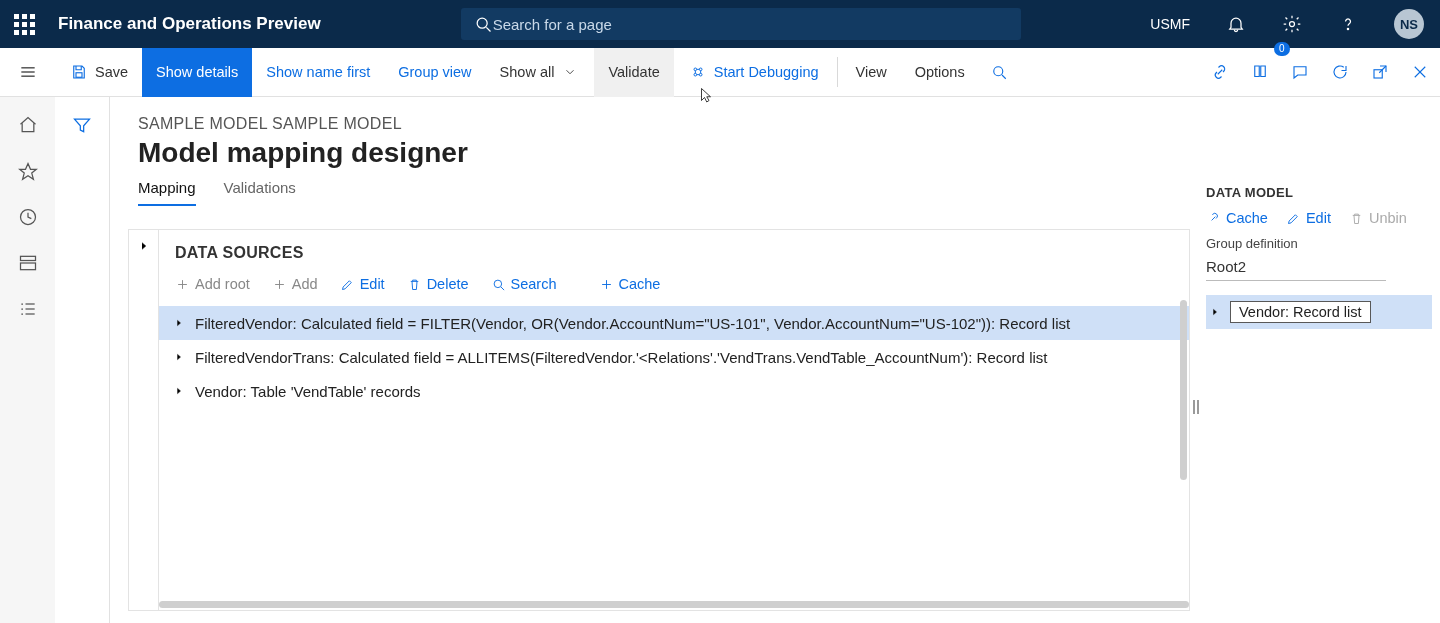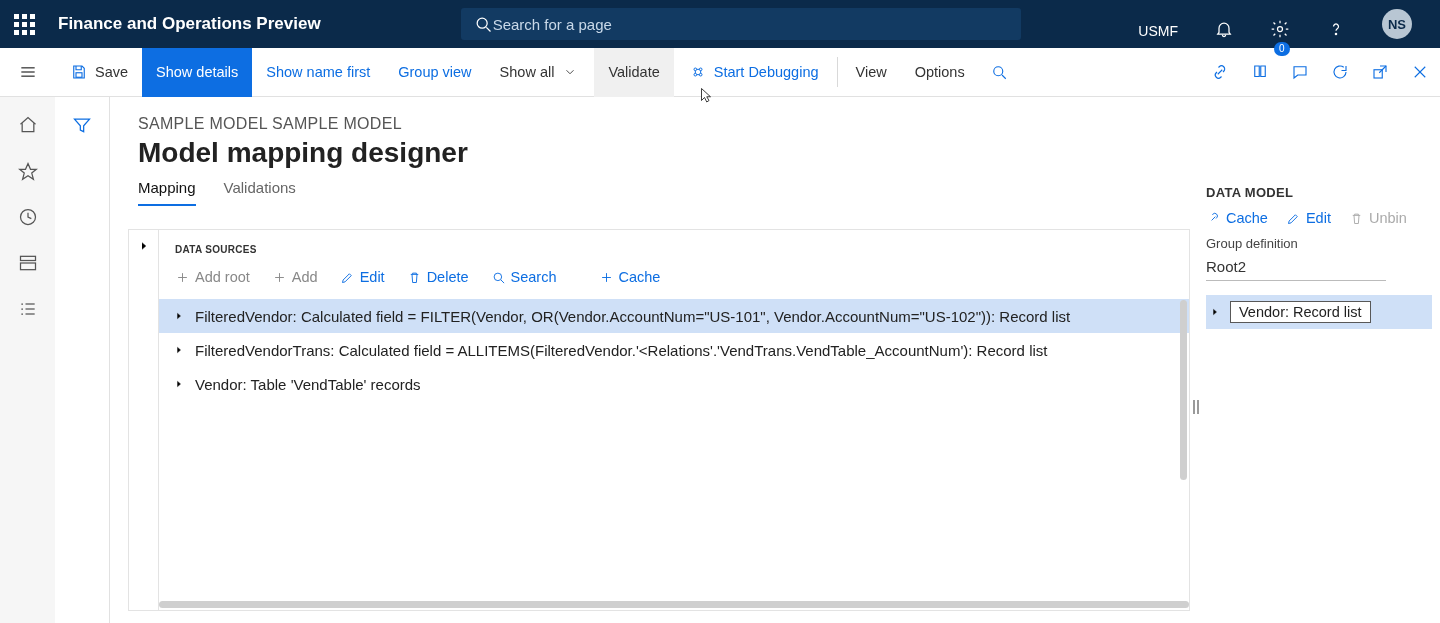--- a/index.html
+++ b/index.html
@@ -14,21 +14,21 @@
   .waffle-grid span { background:#fff; width:5px; height:5px; }
   .app-title { font-weight: 600; font-size: 17px; margin-left: 10px; }
   .searchbox {
     margin-left: 140px; flex: 0 0 560px; height: 32px; background: #123a62;
     border-radius: 3px; display:flex; align-items:center; padding: 0 12px; color:#bcd3e8;
   }
   .searchbox input {
     flex:1; background: transparent; border:none; color:#fff; font-size:15px; outline:none;
   }
   .searchbox input::placeholder { color:#c9d9e9; }
-  .topbar-right { margin-left:auto; display:flex; align-items:flex-end; gap:36px; padding-right:28px; }
+  .topbar-right { margin-left:auto; display:flex; align-items:center; gap:36px; padding-right:16px; }
   .topbar-right .txt { color:#fff; font-size:14px; }
   .avatar {
     width:30px; height:30px; border-radius:50%; background:#b8c6d3; color:#0b2a4a;
     display:flex; align-items:center; justify-content:center; font-size:13px; font-weight:600;
   }
   .ic { width:20px; height:20px; display:inline-flex; align-items:center; justify-content:center; }
   .ic svg { stroke:#fff; fill:none; stroke-width:1.5; }
 
   
   .actionbar {
@@ -95,21 +95,21 @@
     display:flex;
   }
   .collapser {
     width:30px; border:1px solid #e3e3e3; border-right:none; background:#fff;
     display:flex; align-items:flex-start; justify-content:center; padding-top:10px;
   }
   .collapser svg { stroke:#666; }
   .panel {
     flex:1; border:1px solid #e3e3e3; background:#fff; position:relative; overflow:hidden;
   }
-  .panel-title { font-weight:700; font-size:10px; letter-spacing:.3px; padding:14px 16px 10px; color:#333; }
+  .panel-title { font-weight:700; font-size:16px; letter-spacing:.3px; padding:14px 16px 10px; color:#333; }
   .panel-toolbar { display:flex; gap:22px; padding:4px 16px 12px; align-items:center; }
   .tbtn { color:#888; font-size:14.5px; display:flex; align-items:center; gap:5px; cursor:pointer; }
   .tbtn.enabled { color:#0d6ee2; }
   .tbtn svg { stroke: currentColor; fill:none; stroke-width:1.5; width:15px; height:15px; }
 
   .tree { padding: 2px 0 0 0; text-align: center; }
   .tree-row { display:flex; align-items:center; height:34px; padding-left:14px; gap:10px; font-size:15px; color:#222; }
   .tree-row.selected { background:#cfe0f7; }
   .tree-row .car { width:12px; display:flex; justify-content:center; }
   .tree-row .car svg { stroke:#666; }

